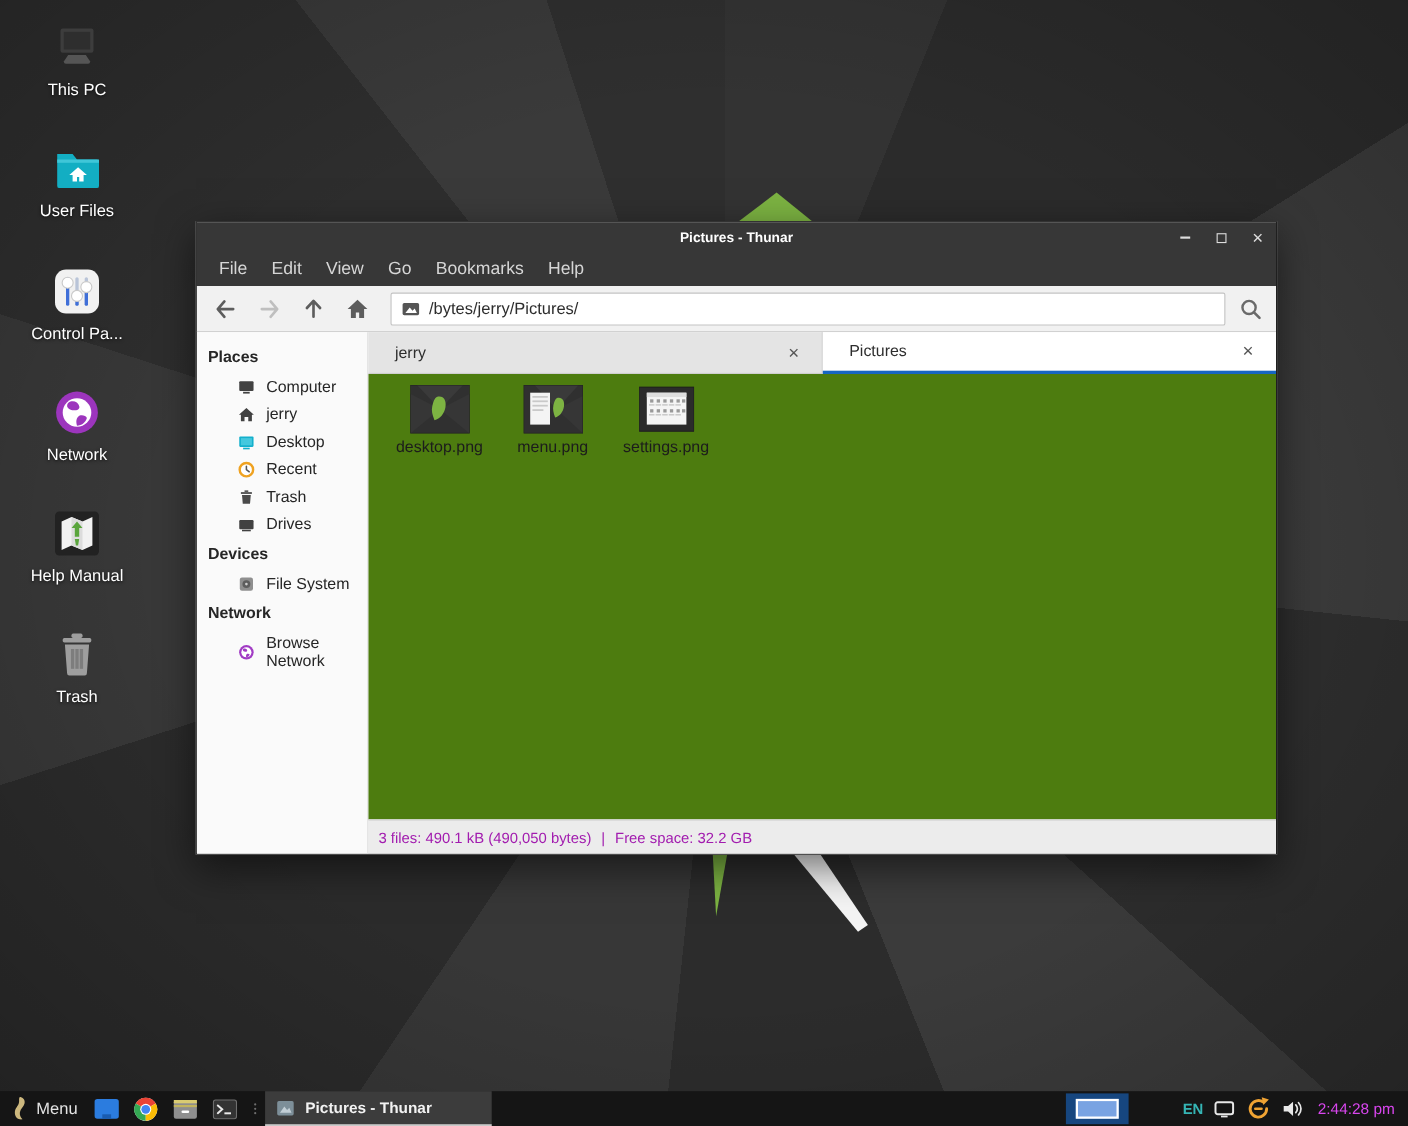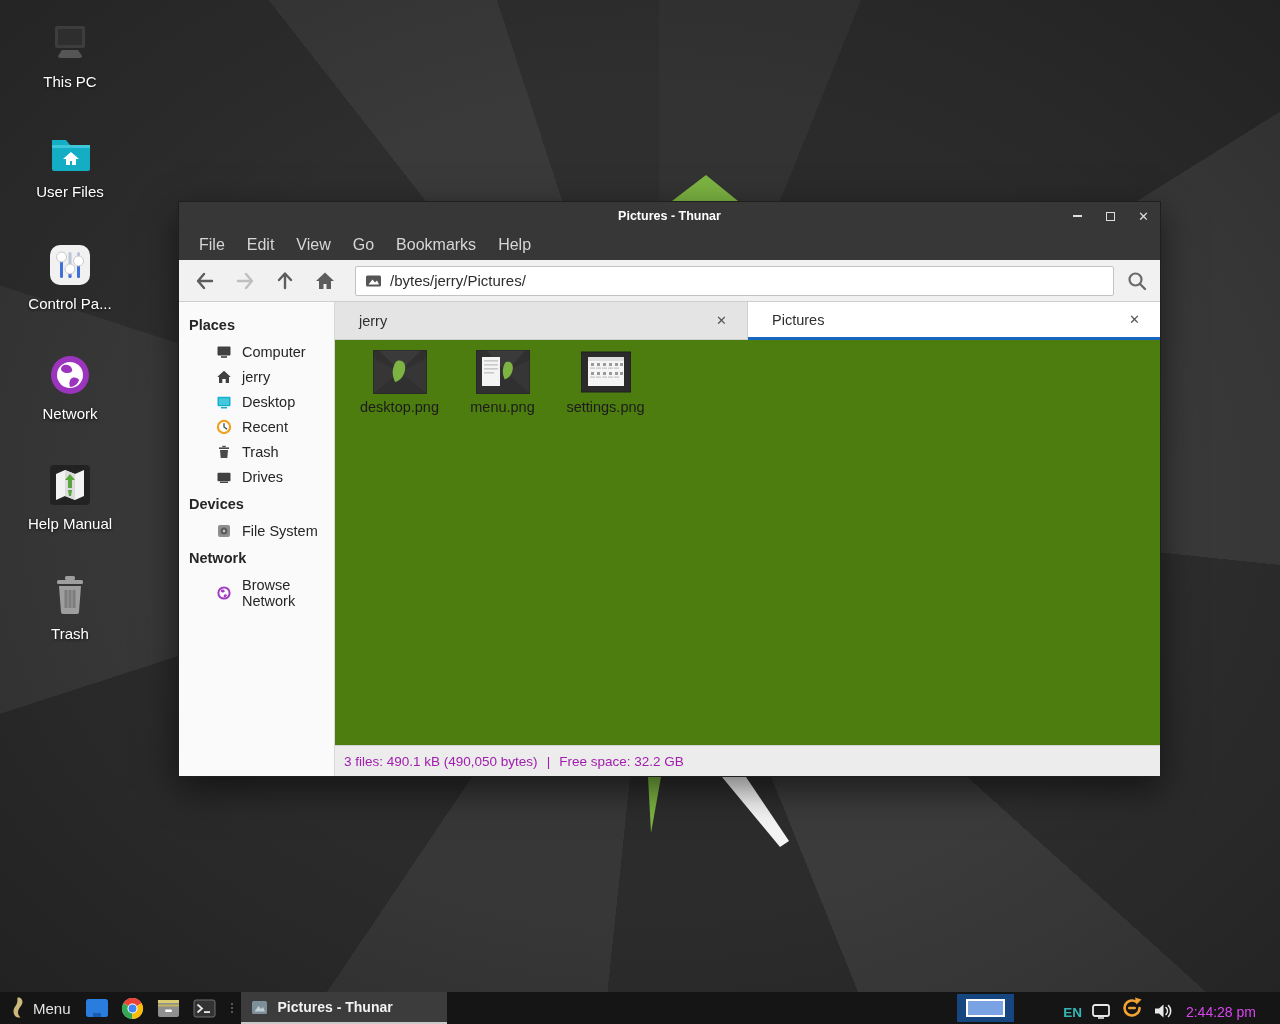--- a/index.html
+++ b/index.html
@@ -79,21 +79,21 @@
   .grabber { width:10px; height:32px; display:flex; flex-direction:column; align-items:center;
     justify-content:center; gap:2px; margin-left:4px; }
   .grabber i { width:2px; height:2px; background:#6f6f6f; border-radius:50%; display:block; }
   .task-btn { margin-left:4px; width:206px; height:32px; background:#3c3c3c;
     border-bottom:2px solid #c9c9c9; display:flex; align-items:center; gap:10px; padding-left:10px; }
   .task-label { color:#f2f2f2; font-weight:bold; font-size:14px; white-space:nowrap; }
   .tb-spacer { flex:1; }
   .workspace { flex:none; width:57px; height:28px; background:#16467f; position:relative; margin-right:49px; }
   .workspace .ws-pane { position:absolute; left:9px; right:9px; top:5px; bottom:5px;
     background:#79a3e2; border:2px solid #ffffff; }
-  .tray { display:flex; align-items:flex-end; gap:9px; padding-right:24px; }
+  .tray { display:flex; align-items:center; gap:9px; padding-right:12px; }
   .tray-lang { color:#35b5b5; font-weight:bold; font-size:13.5px; }
   .tray-clock { color:#d946ef; font-size:14px; margin-left:4px; white-space:nowrap; }
 </style>
 </head>
 <body>
 
 <div class="screen">
 
   <div class="wallpaper">
     <svg width="1280" height="1024" viewBox="0 0 1280 1024">

